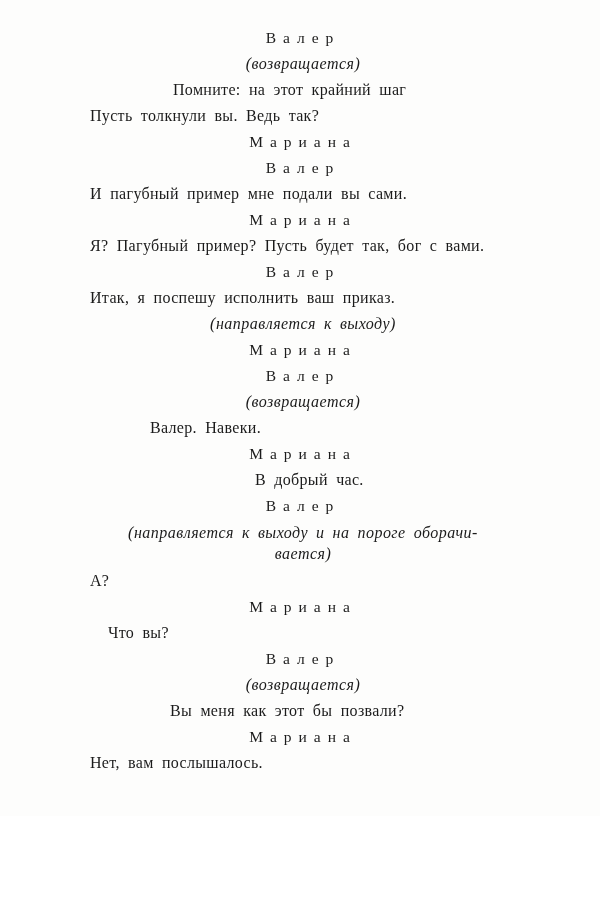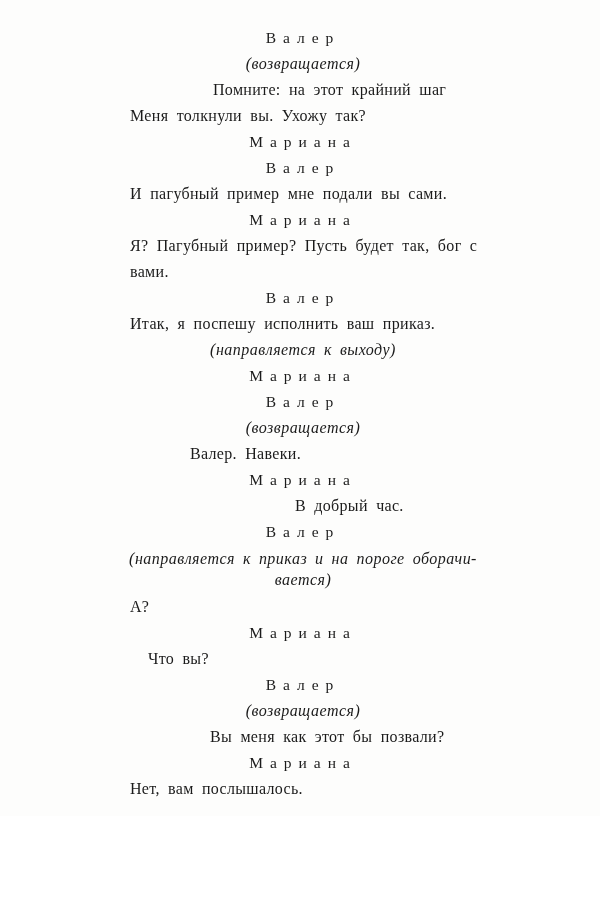--- a/index.html
+++ b/index.html
@@ -36,57 +36,56 @@
     word-spacing: 0.22em;
     letter-spacing: 0.03em;
   }
   .line.stage.wrap {
     line-height: 21px;
     padding: 3px 0 4px 0;
   }
   .line.verse {
     word-spacing: 0.25em;
     letter-spacing: 0.02em;
-    margin-left: 40px;
   }
   .page-number {
     position: absolute;
     top: 845px;
     left: 0;
     width: 524px;
     text-align: right;
     font-size: 17px;
     line-height: 24px;
   }
 </style>
 </head>
 <body>
 
 <div class="page">
   <div class="text-block">
       <div class="line speaker">Валер</div>
       <div class="line stage">(возвращается)</div>
       <div class="line verse" style="padding-left: 83px;">Помните: на этот крайний шаг</div>
-      <div class="line verse">Меня толкнули вы. Ухожу так?</div>
+      <div class="line verse">Пусть толкнули вы. Ведь так?</div>
       <div class="line speaker">Мариана</div>
       <div class="line speaker">Валер</div>
       <div class="line verse">И пагубный пример мне подали вы сами.</div>
       <div class="line speaker">Мариана</div>
       <div class="line verse">Я? Пагубный пример? Пусть будет так, бог с вами.</div>
       <div class="line speaker">Валер</div>
       <div class="line verse">Итак, я поспешу исполнить ваш приказ.</div>
       <div class="line stage">(направляется к выходу)</div>
       <div class="line speaker">Мариана</div>
       <div class="line speaker">Валер</div>
       <div class="line stage">(возвращается)</div>
       <div class="line verse" style="padding-left: 60px;">Валер. Навеки.</div>
       <div class="line speaker">Мариана</div>
       <div class="line verse" style="padding-left: 165px;">В добрый час.</div>
       <div class="line speaker">Валер</div>
-      <div class="line stage wrap">(направляется к приказ и на пороге оборачи-
+      <div class="line stage wrap">(направляется к выходу и на пороге оборачи-
 вается)</div>
       <div class="line verse">А?</div>
       <div class="line speaker">Мариана</div>
       <div class="line verse" style="padding-left: 18px;">Что вы?</div>
       <div class="line speaker">Валер</div>
       <div class="line stage">(возвращается)</div>
       <div class="line verse" style="padding-left: 80px;">Вы меня как этот бы позвали?</div>
       <div class="line speaker">Мариана</div>
       <div class="line verse">Нет, вам послышалось.</div>
     </div>

